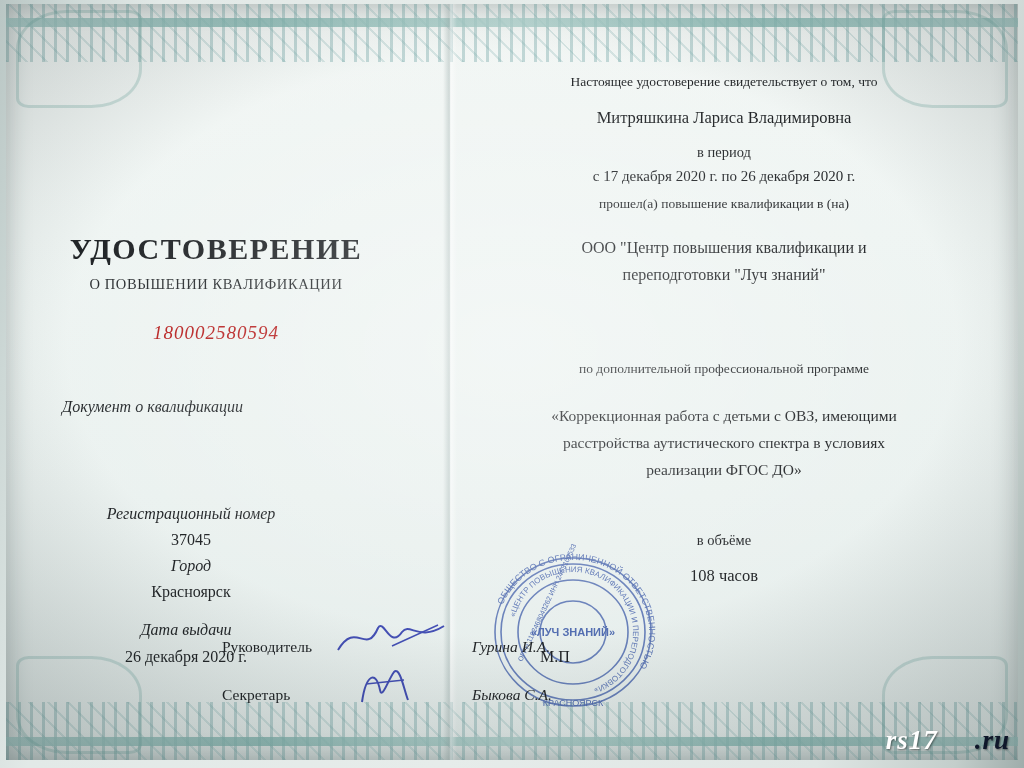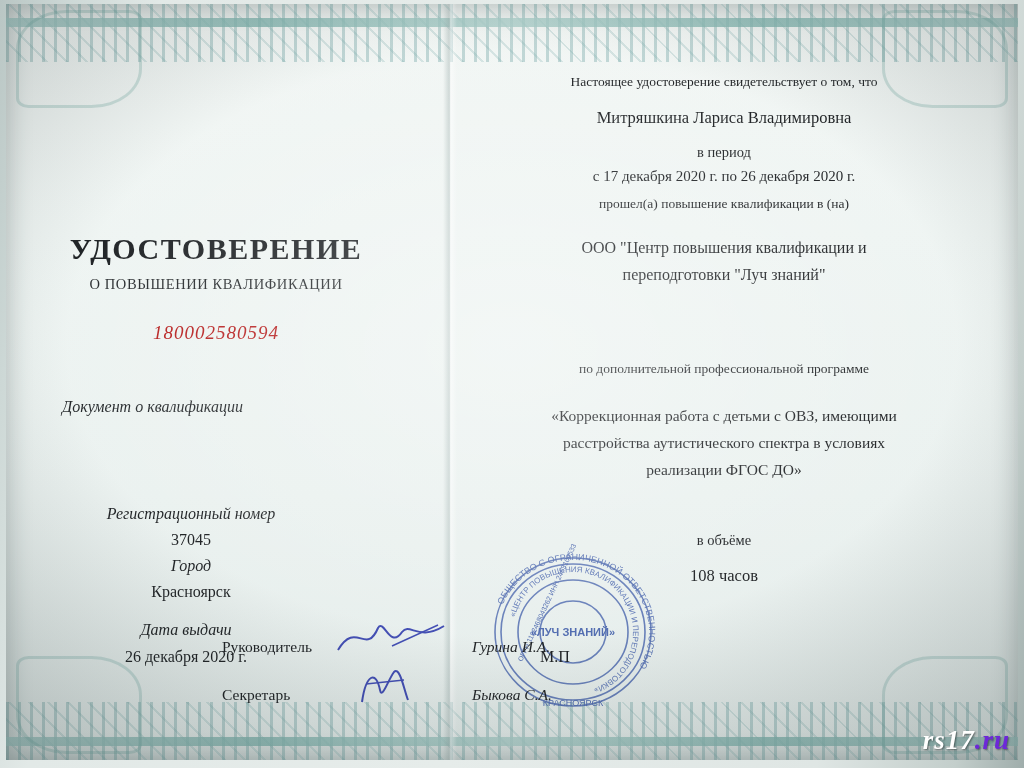--- a/index.html
+++ b/index.html
@@ -207,21 +207,21 @@
     right: 14px;
     bottom: 12px;
     font-family: "Liberation Serif", serif;
     font-size: 27px;
     font-weight: bold;
     font-style: italic;
     color: #ffffff;
     text-shadow: 1px 1px 2px rgba(0,0,0,.45);
     letter-spacing: 1px;
   }
-  .watermark .dom { color: #6d28d9; }
+  .watermark .dom { color: #0f172a; margin-left: 37px; }
 </style>
 </head>
 <body>
 
 <div id="page">
   <div class="photo-bg"></div>
 
   <div class="sheet">
     <div class="border-top"></div>
     <div class="border-bottom"></div>

